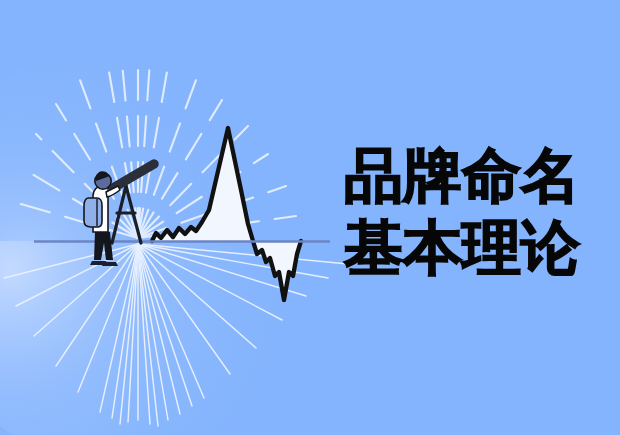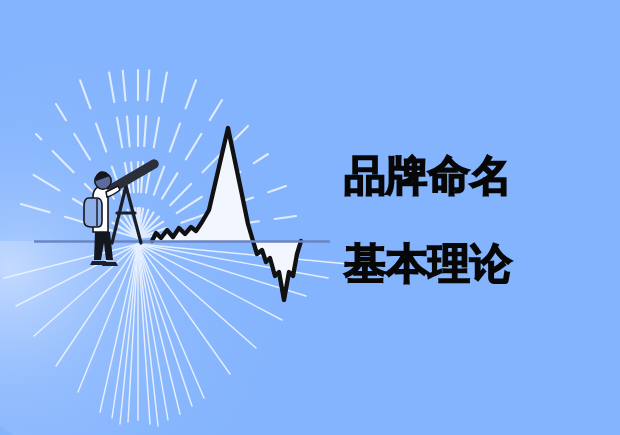--- a/index.html
+++ b/index.html
@@ -17,27 +17,27 @@
     position:absolute;
     left:344px;top:140px;
     width:244px;
     color:#070707;
     font-weight:bold;
     letter-spacing:0px;
     line-height:1.0;
     font-family:"DejaVu Sans","Liberation Sans",sans-serif;
   }
   .hl-line{
-    font-size:42px;
+    font-size:59px;
     line-height:72px;
     white-space:nowrap;
     font-weight:bold;
     -webkit-text-stroke:1.6px #070707;
   }
-  .hl-line + .hl-line{margin-top:16px;}
+  .hl-line + .hl-line{margin-top:0px;}
 </style>
 </head>
 <body>
 
 <div id="banner">
 
   <svg id="art" viewBox="0 0 620 435" xmlns="http://www.w3.org/2000/svg">
     <defs>
       <radialGradient id="glowUp" cx="0.222" cy="0.556" r="0.62">
         <stop offset="0%" stop-color="#bcd6ff" stop-opacity="0.75"></stop>

